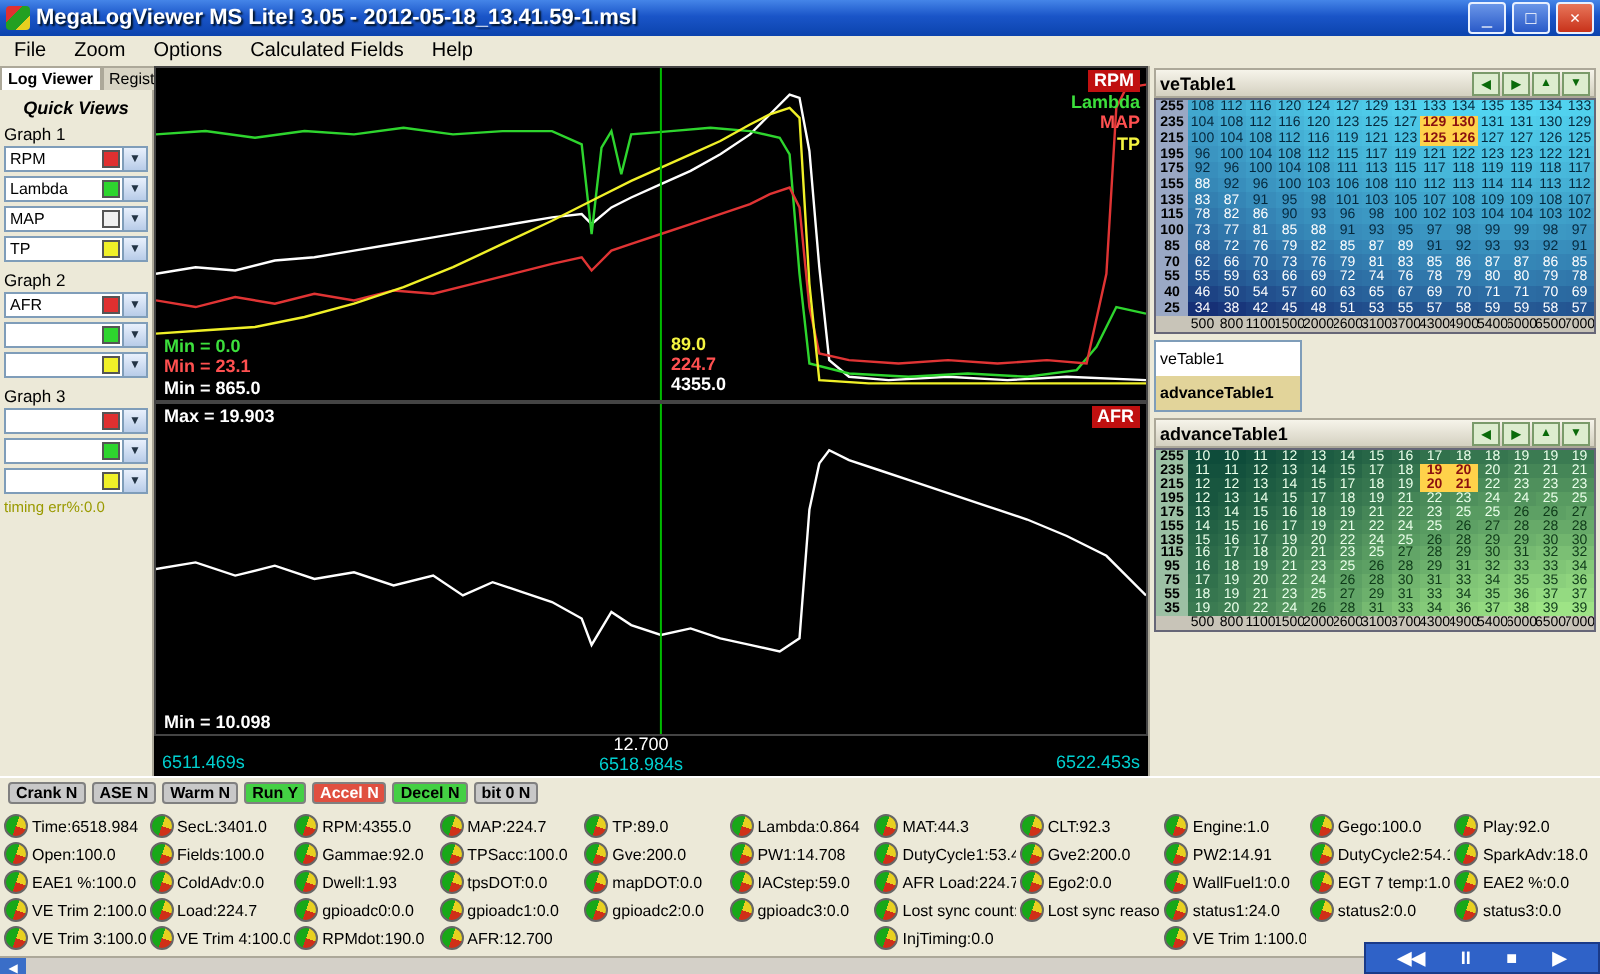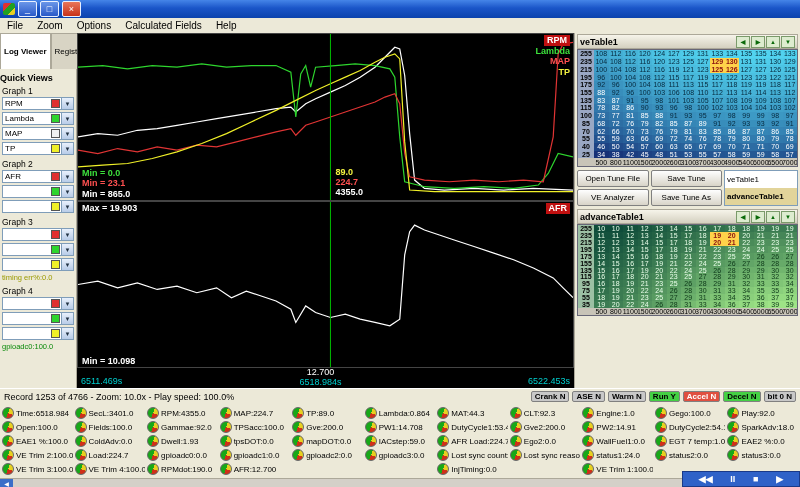--- a/index.html
+++ b/index.html
@@ -13,23 +13,23 @@
   .win-btn{width:17px;height:14px;display:flex;align-items:center;justify-content:center;font-size:9px;
     background:linear-gradient(#6a96e8,#2a5ac8);border:1px solid #e8f0ff;border-radius:2px;color:#fff;flex:none;}
   .win-btn.close{background:linear-gradient(#e8765a,#c8321a);}
   
   .menubar{position:absolute;top:18px;left:0;right:0;height:15px;background:#ece9d8;border-bottom:1px solid #aca899;
     display:flex;align-items:center;font-size:10px;}
   .menu-item{padding:0 7px;}
   
   .sidebar{position:absolute;top:33px;left:0;width:77px;height:355px;background:#ece9d8;border-right:1px solid #aca899;box-sizing:border-box;}
   .tabs{display:flex;}
-  .tab{padding:13px 3px;border:1px solid #aca899;border-bottom:none;background:#d8d4c4;font-size:8px;white-space:nowrap;}
+  .tab{padding:1px 3px;border:1px solid #aca899;border-bottom:none;background:#d8d4c4;font-size:8px;white-space:nowrap;}
   .tab.active{background:#fff;font-weight:bold;}
-  .qv-title{text-align:left;font-weight:bold;font-size:9px;padding:4px 0 2px;}
+  .qv-title{text-align:center;font-weight:bold;font-size:9px;padding:4px 0 2px;font-style:italic;}
   .group{margin:1px 2px 4px;}
   .group-label{font-size:8.5px;margin:1px 0 1px;}
   .field-row{display:flex;align-items:center;height:13px;margin-bottom:2px;background:#fff;border:1px solid #7f9db9;box-sizing:border-box;}
   .field-text{flex:1;font-size:8px;padding-left:2px;white-space:nowrap;overflow:hidden;}
   .swatch{width:7px;height:7px;margin-right:1px;border:1px solid #555;flex:none;}
   .combo-btn{width:11px;align-self:stretch;background:linear-gradient(#e8f0fc,#b8cce8);border-left:1px solid #7f9db9;
     font-size:6px;display:flex;align-items:center;justify-content:center;color:#234;flex:none;}
   .group-note{font-size:7.5px;margin-top:1px;white-space:nowrap;}
   
   .chartwrap{position:absolute;top:33px;left:77px;width:497px;height:355px;background:#000;display:flex;flex-direction:column;box-sizing:border-box;}
@@ -91,20 +91,21 @@
     display:flex;align-items:center;justify-content:center;}
   .playback{position:absolute;right:0;bottom:0;height:16px;width:118px;background:#2f62c8;display:flex;
     align-items:center;justify-content:space-evenly;border:1px solid #1a3a88;box-sizing:border-box;}
   .pb-btn{color:#fff;font-size:9px;font-weight:bold;line-height:1;padding:0 2px;}
 </style>
 </head>
 <body>
 
 <div class="titlebar">
   <div class="app-icon"></div>
+  <div class="title-text">MegaLogViewer MS Lite! 3.05 - 2012-05-18_13.41.59-1.msl</div>
   <div class="win-btn">_</div>
   <div class="win-btn">□</div>
   <div class="win-btn close">×</div>
 </div>
 
 <div class="menubar">
   <div class="menu-item">File</div>
   <div class="menu-item">Zoom</div>
   <div class="menu-item">Options</div>
   <div class="menu-item">Calculated Fields</div>
@@ -170,39 +171,20 @@
           <div class="field-text"></div>
           <div class="swatch" style="background: rgb(46, 213, 46);"></div>
           <div class="combo-btn">▼</div>
         </div>
         <div class="field-row">
           <div class="field-text"></div>
           <div class="swatch" style="background: rgb(240, 240, 40);"></div>
           <div class="combo-btn">▼</div>
         </div>
         <div class="group-note" style="color: rgb(154, 154, 0);">timing err%:0.0</div>
-      </div>
-      <div class="group">
-        <div class="group-label">Graph 4</div>
-        <div class="field-row">
-          <div class="field-text"></div>
-          <div class="swatch" style="background: rgb(224, 48, 48);"></div>
-          <div class="combo-btn">▼</div>
-        </div>
-        <div class="field-row">
-          <div class="field-text"></div>
-          <div class="swatch" style="background: rgb(46, 213, 46);"></div>
-          <div class="combo-btn">▼</div>
-        </div>
-        <div class="field-row">
-          <div class="field-text"></div>
-          <div class="swatch" style="background: rgb(240, 240, 40);"></div>
-          <div class="combo-btn">▼</div>
-        </div>
-        <div class="group-note" style="color: rgb(10, 138, 10);">gpioadc0:100.0</div>
       </div>
     </div>
 </div>
 
 <div class="chartwrap">
   <div class="chart top">
     <svg viewBox="0 0 100 100" preserveAspectRatio="none">
         <polyline points="0,62 4,60 8,61 12,58 16,57 20,55 24,53 28,51 32,49 36,47 40,45 43,44 44,47 46,42 48,39 51,35 54,31 57,26 60,20 62,14 64,8 65,9 66,25 67,60 68,88 70,93 74,94 80,93 86,94 92,93 100,94" fill="none" stroke="#ffffff" stroke-width="1.2" vector-effect="non-scaling-stroke"></polyline>
         <polyline points="0,20 5,19 10,21 15,19 20,20 25,18 30,20 35,19 40,19 43,23 44,50 45,24 46,19 47,32 48,20 52,19 56,18 60,19 63,21 64,26 65,62 66,89 70,92 76,93 82,92 88,93 93,91 95,84 97,72 100,74" fill="none" stroke="#2ed52e" stroke-width="1.2" vector-effect="non-scaling-stroke"></polyline>
         <polyline points="0,70 4,72 8,69 12,71 16,68 20,70 24,67 28,68 32,65 36,62 40,59 43,57 44,61 46,55 48,53 51,50 54,47 57,44 60,41 62,38 64,36 65,42 66,72 67,86 70,88 75,89 80,88 85,89 90,88 94,89 96,62 97,12 98,6 100,5" fill="none" stroke="#e03434" stroke-width="1.2" vector-effect="non-scaling-stroke"></polyline>
@@ -483,26 +465,20 @@
       <div class="cell axis">3700</div>
       <div class="cell axis">4300</div>
       <div class="cell axis">4900</div>
       <div class="cell axis">5400</div>
       <div class="cell axis">6000</div>
       <div class="cell axis">6500</div>
       <div class="cell axis">7000</div>
     </div>
 
   <div class="btn-area">
-    <div class="btn-grid">
-      <div class="push-btn">Open Tune File</div>
-      <div class="push-btn">Save Tune</div>
-      <div class="push-btn">VE Analyzer</div>
-      <div class="push-btn">Save Tune As</div>
-    </div>
     <div class="tbl-list">
       <div class="tbl-list-item">veTable1</div>
       <div class="tbl-list-item selected">advanceTable1</div>
     </div>
   </div>
 
   <div class="tbl-header">
     <div class="tbl-title">advanceTable1</div>
     <div style="display:flex;gap:1px;">
         <div class="tool-btn">◀</div>
@@ -705,21 +681,20 @@
       <div class="cell axis">4900</div>
       <div class="cell axis">5400</div>
       <div class="cell axis">6000</div>
       <div class="cell axis">6500</div>
       <div class="cell axis">7000</div>
     </div>
 
 </div>
 
 <div class="statusrow">
-  <div class="record-text">Record 1253 of 4766 - Zoom: 10.0x - Play speed: 100.0%</div>
   <div class="flags">
       <div class="flag ">Crank N</div>
       <div class="flag ">ASE N</div>
       <div class="flag ">Warm N</div>
       <div class="flag green">Run Y</div>
       <div class="flag red">Accel N</div>
       <div class="flag green">Decel N</div>
       <div class="flag ">bit 0 N</div>
     </div>
 </div>

